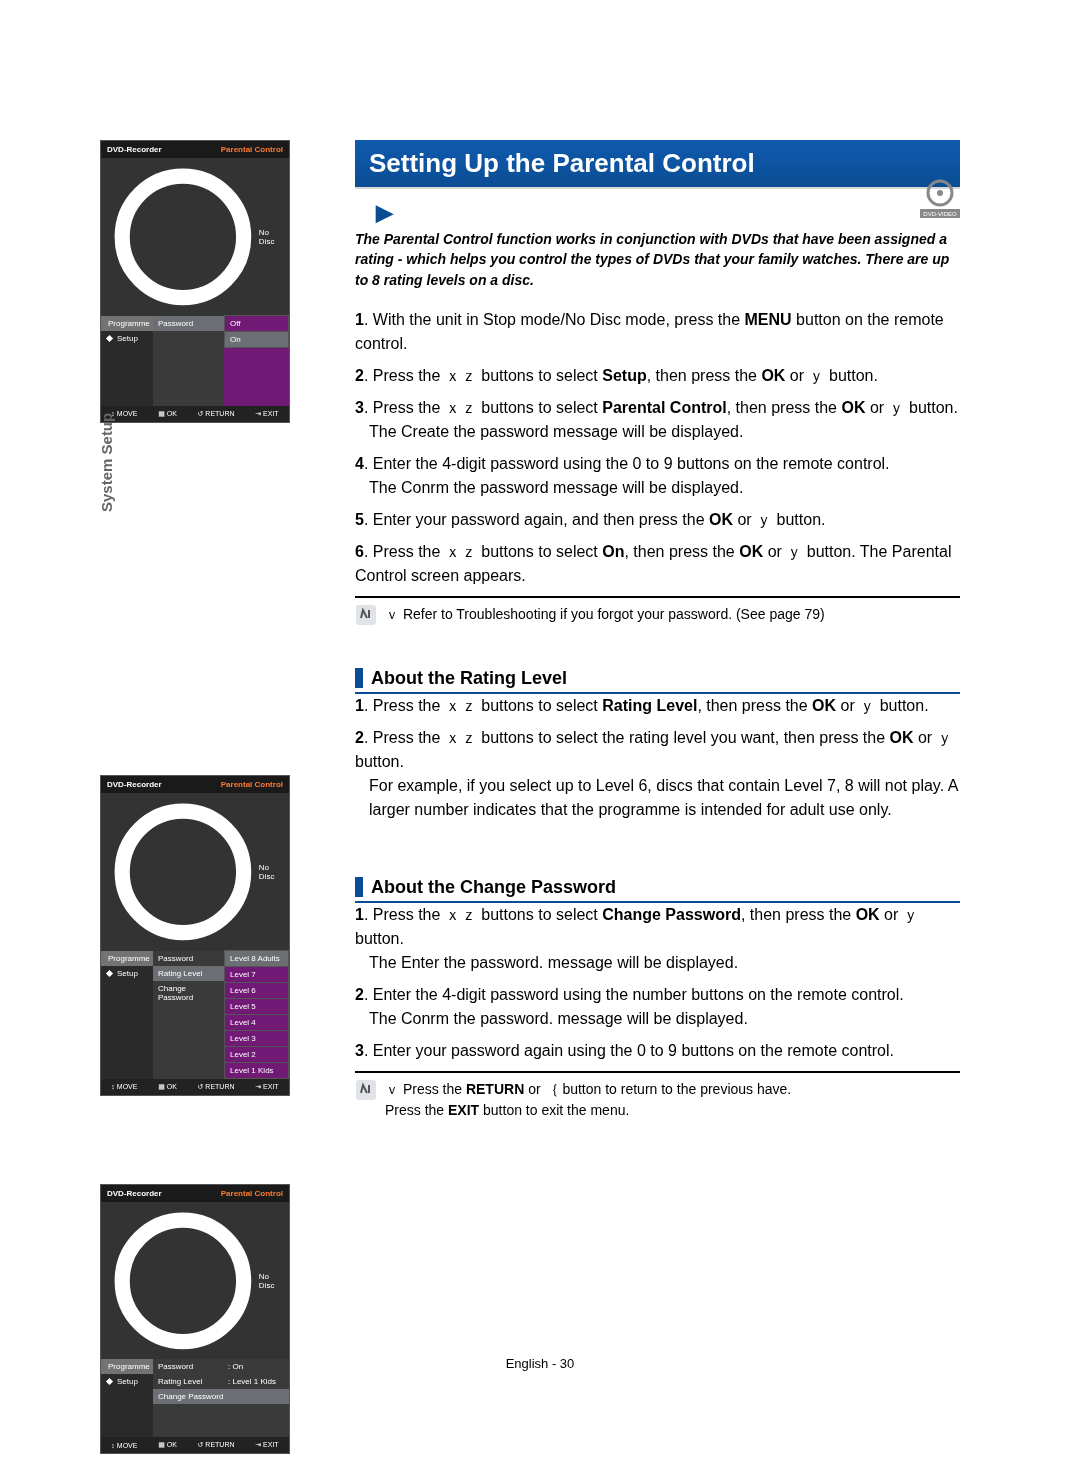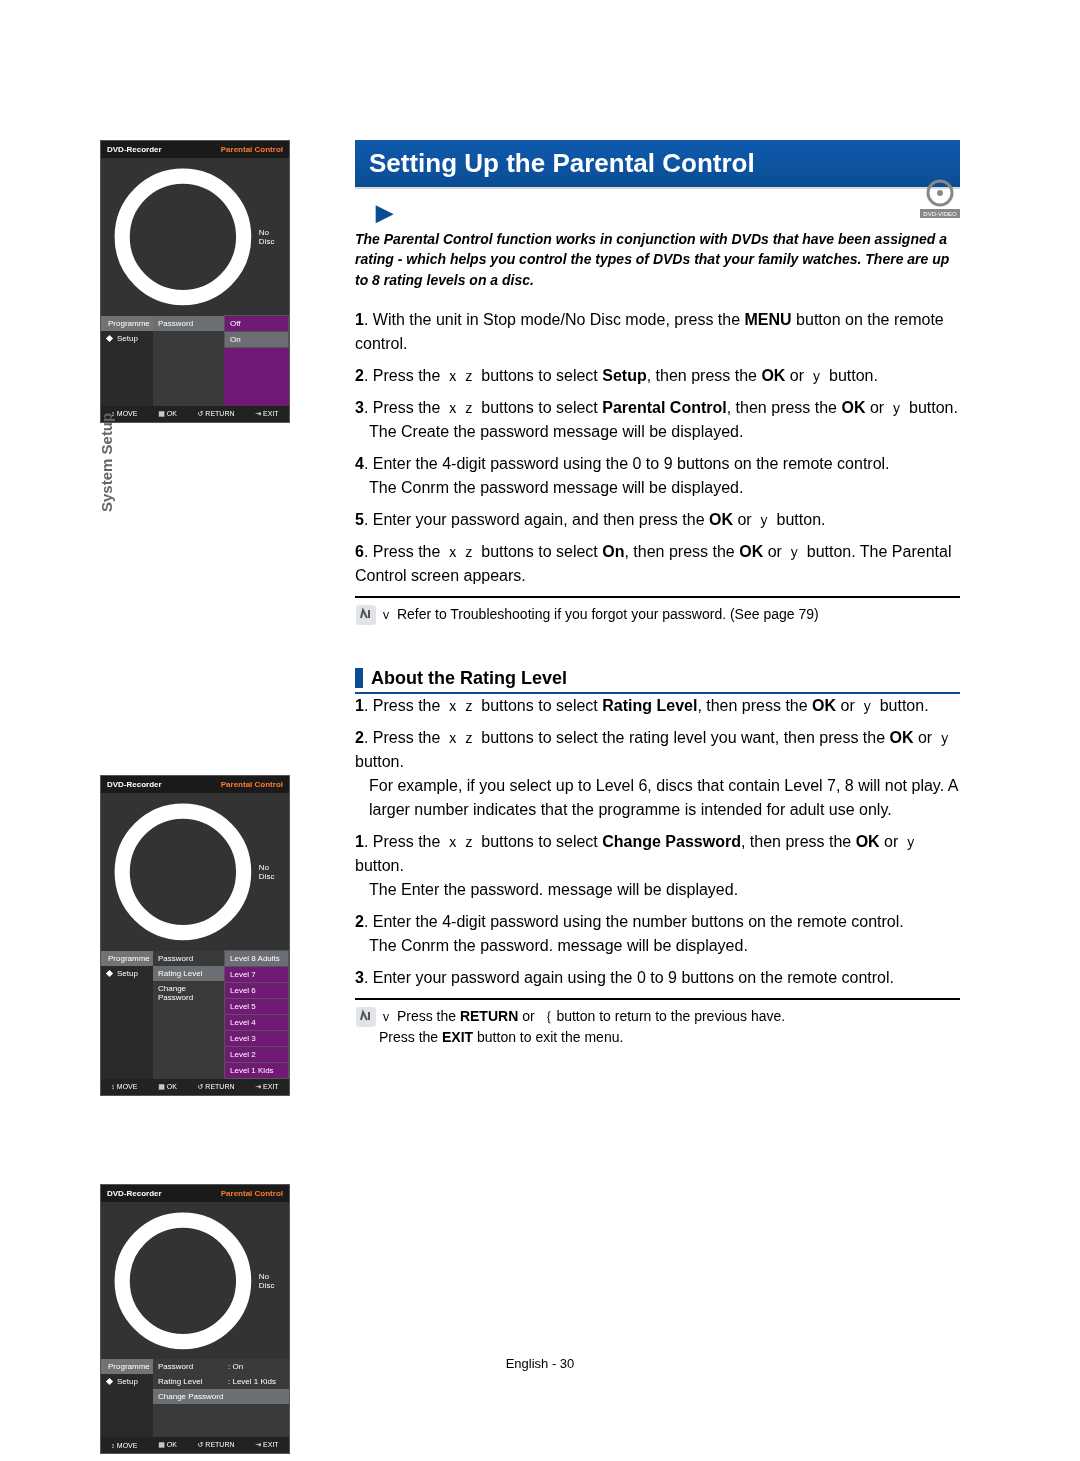--- a/index.html
+++ b/index.html
@@ -42,21 +42,21 @@
     background: linear-gradient(to top, #0b4d94, #0f5aad);
     color: #fff; font-size: 26px; font-weight: bold;
     padding: 8px 14px; margin-bottom: 40px;
     border-bottom: 2px solid #d9d9d9;
   }
   .intro-para { font-style: italic; font-weight: bold; font-size: 14px; color:#000; margin-bottom: 18px; line-height: 1.45; }
   .step-list { list-style: none; font-size: 16px; color:#000; }
   .step-list li { margin-bottom: 8px; line-height: 1.5; }
   .step-list li .n { font-weight: bold; }
   .step-list .sub { display:block; padding-left: 14px; }
-  .note-box { border-top: 2px solid #000; margin-top:6px; padding-top:6px; display:flex; gap:2px; margin-bottom:42px; }
+  .note-box { border-top: 2px solid #000; margin-top:6px; padding-top:6px; display:flex; gap:8px; margin-bottom:42px; }
   .note-box .icon { width:22px; height:22px; }
   .note-box .txt { font-size:14px; line-height:1.5; }
 
   .subsection-head { display:flex; align-items:center; gap:8px; border-bottom:2px solid #0b4d94; padding-bottom:3px; }
   .subsection-head .bar { width:8px; height:20px; background:#0b4d94; }
   .subsection-head .t { font-size:18px; font-weight:bold; color:#000; }
 
   .dvd-badge { position:absolute; right:120px; top:178px; width:40px; height:40px; }
   .arrow-right { position:absolute; left:376px; top:200px; color:#0b4d94; font-size:22px; font-weight:bold; }
 
@@ -256,20 +256,24 @@
 
       <div class="subsection-head">
         <div class="bar"></div>
           <div class="t">About the Rating Level</div>
       </div>
       <ul class="step-list" id="steps-sub1">
           <li><span class="n">1</span>. Press the ｘｚ buttons to select <b>Rating Level</b>, then press the <b>OK</b> or ｙ button.</li>
           <li><span class="n">2</span>. Press the ｘｚ buttons to select the rating level you want, then press the <b>OK</b> or ｙ button.<span class="sub">For example, if you select up to Level 6, discs that contain Level 7, 8 will not play. A larger number indicates that the programme is intended for adult use only.</span></li>
         </ul>
 
+      <div class="subsection-head subspace">
+        <div class="bar"></div>
+          <div class="t">About the Change Password</div>
+      </div>
       <ul class="step-list" id="steps-sub2">
           <li><span class="n">1</span>. Press the ｘｚ buttons to select <b>Change Password</b>, then press the <b>OK</b> or ｙ button.<span class="sub">The Enter the password. message will be displayed.</span></li>
           <li><span class="n">2</span>. Enter the 4-digit password using the number buttons on the remote control.<span class="sub">The Conrm the password. message will be displayed.</span></li>
           <li><span class="n">3</span>. Enter your password again using the 0 to 9 buttons on the remote control.</li>
         </ul>
 
       <div class="note-box">
         <span class="icon">
           <svg viewBox="0 0 22 22">
               <rect x="1" y="1" width="20" height="20" rx="3" fill="#e0e4e8"></rect>

